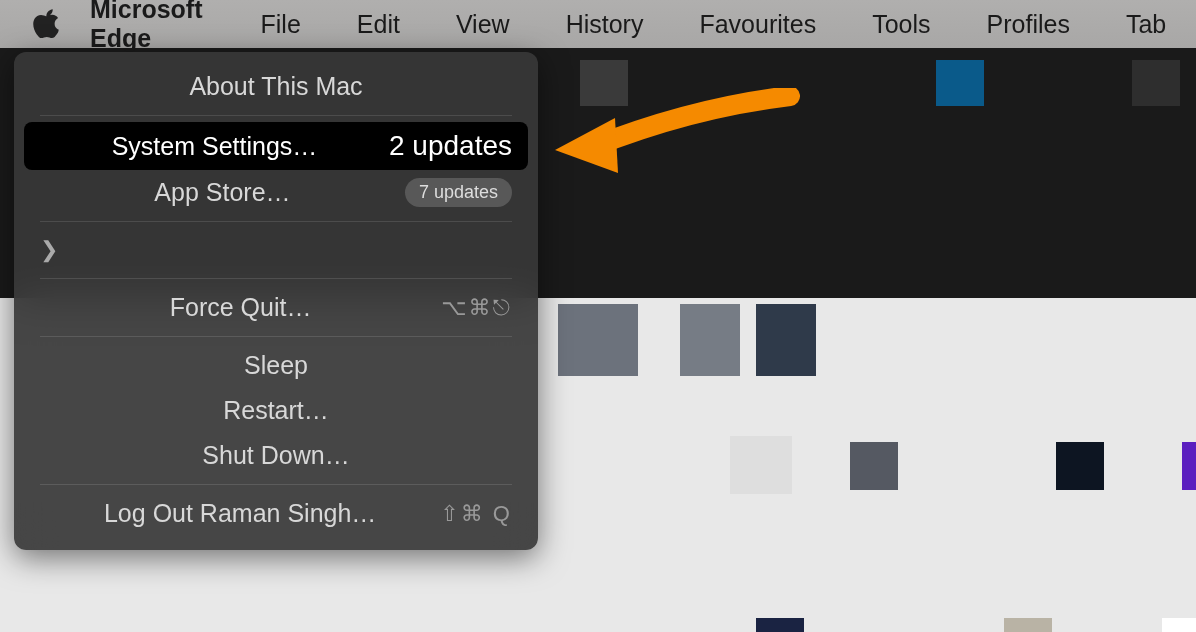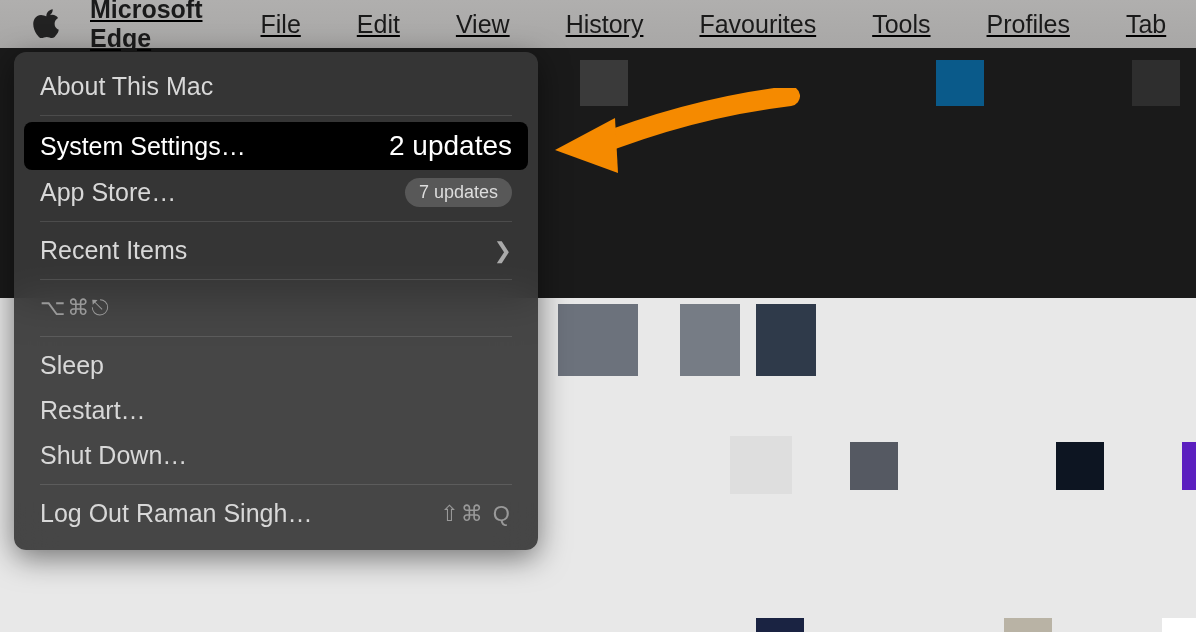--- a/index.html
+++ b/index.html
@@ -15,21 +15,20 @@
       position: relative;
       overflow: hidden;
     }
     .menubar {
       height: 48px;
       background: linear-gradient(to bottom, #b0afae, #a8a7a6);
       display: flex;
       align-items: center;
       padding: 0 8px;
       gap: 0;
-      text-decoration: underline;
     }
     .apple-icon {
       width: 35px;
       height: 35px;
       display: flex;
       align-items: center;
       justify-content: center;
       margin-right: 12px;
       margin-left: 24px;
     }
@@ -68,20 +67,21 @@
       display: flex;
       align-items: center;
       justify-content: space-between;
       padding: 8px 16px;
       color: #d8d8d8;
       font-size: 25px;
       font-weight: 400;
       border-radius: 8px;
       cursor: default;
       min-height: 44px;
+      text-align: center;
     }
     .dropdown-item.highlighted {
       background: #000000;
       color: #fff;
     }
     .dropdown-item .label {
       flex: 1;
     }
     .dropdown-item .right {
       display: flex;
@@ -202,27 +202,27 @@
     </span>
   </div>
   <div class="dropdown-item">
     <span class="label">App Store…</span>
     <span class="right">
       <span class="badge">7 updates</span>
     </span>
   </div>
   <div class="separator"></div>
   <div class="dropdown-item">
-    <span class="label">Recent Items</span>
     <span class="right">
       <span class="chevron">❯</span>
     </span>
   </div>
   <div class="separator"></div>
   <div class="dropdown-item">
+    <span class="label">Force Quit…</span>
     <span class="right">
       <span class="shortcut">⌥⌘⎋</span>
     </span>
   </div>
   <div class="separator"></div>
   <div class="dropdown-item">
     <span class="label">Sleep</span>
   </div>
   <div class="dropdown-item">
     <span class="label">Restart…</span>

